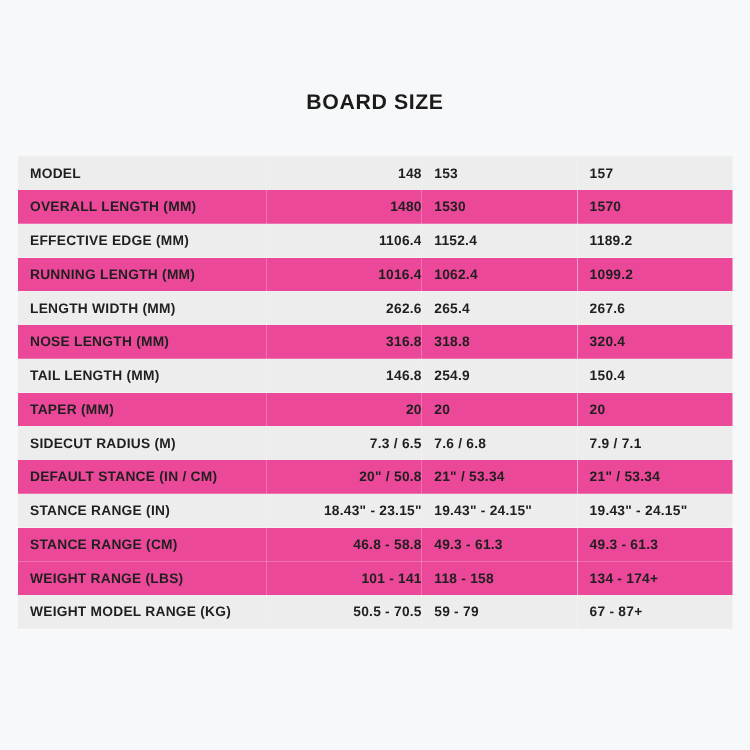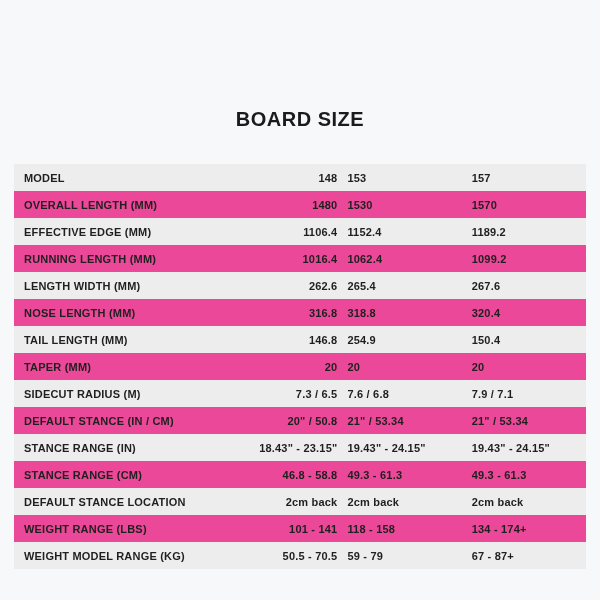--- a/index.html
+++ b/index.html
@@ -16,25 +16,25 @@
   }
   .page {
     width: 600px;
     height: 600px;
     box-sizing: border-box;
     background: #f7f8f9;
     position: relative;
   }
   .title {
     text-align: center;
-    font-size: 20px;
+    font-size: 17px;
     font-weight: bold;
     letter-spacing: 0.5px;
     color: #1b1b1b;
-    padding-top: 108px;
+    padding-top: 72px;
     padding-bottom: 0;
     margin: 0;
   }
   .table-wrap {
     margin-top: 33px;
     padding: 0 14px;
   }
   table.spec {
     width: 100%;
     border-collapse: collapse;
@@ -138,26 +138,20 @@
             <td class="c1">18.43" - 23.15"</td>
             <td class="c2">19.43" - 24.15"</td>
             <td class="c3">19.43" - 24.15"</td>
           </tr>
           <tr class="even">
             <td class="c0">STANCE RANGE (CM)</td>
             <td class="c1">46.8 - 58.8</td>
             <td class="c2">49.3 - 61.3</td>
             <td class="c3">49.3 - 61.3</td>
           </tr>
-          <tr class="odd">
-            <td class="c0">DEFAULT STANCE LOCATION</td>
-            <td class="c1">2cm back</td>
-            <td class="c2">2cm back</td>
-            <td class="c3">2cm back</td>
-          </tr>
           <tr class="even">
             <td class="c0">WEIGHT RANGE (LBS)</td>
             <td class="c1">101 - 141</td>
             <td class="c2">118 - 158</td>
             <td class="c3">134 - 174+</td>
           </tr>
           <tr class="odd">
             <td class="c0">WEIGHT MODEL RANGE (KG)</td>
             <td class="c1">50.5 - 70.5</td>
             <td class="c2">59 - 79</td>

